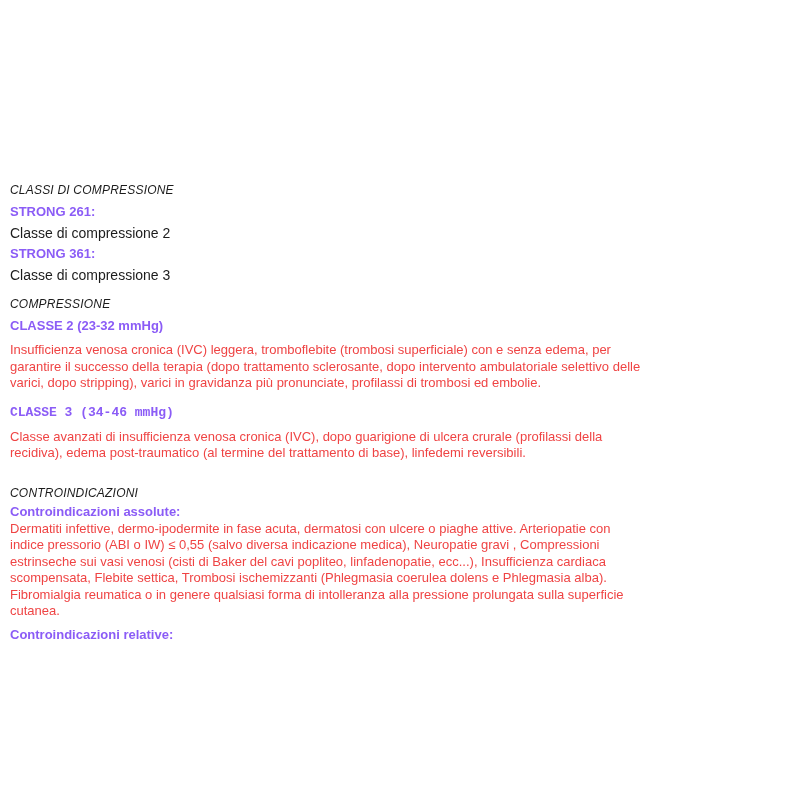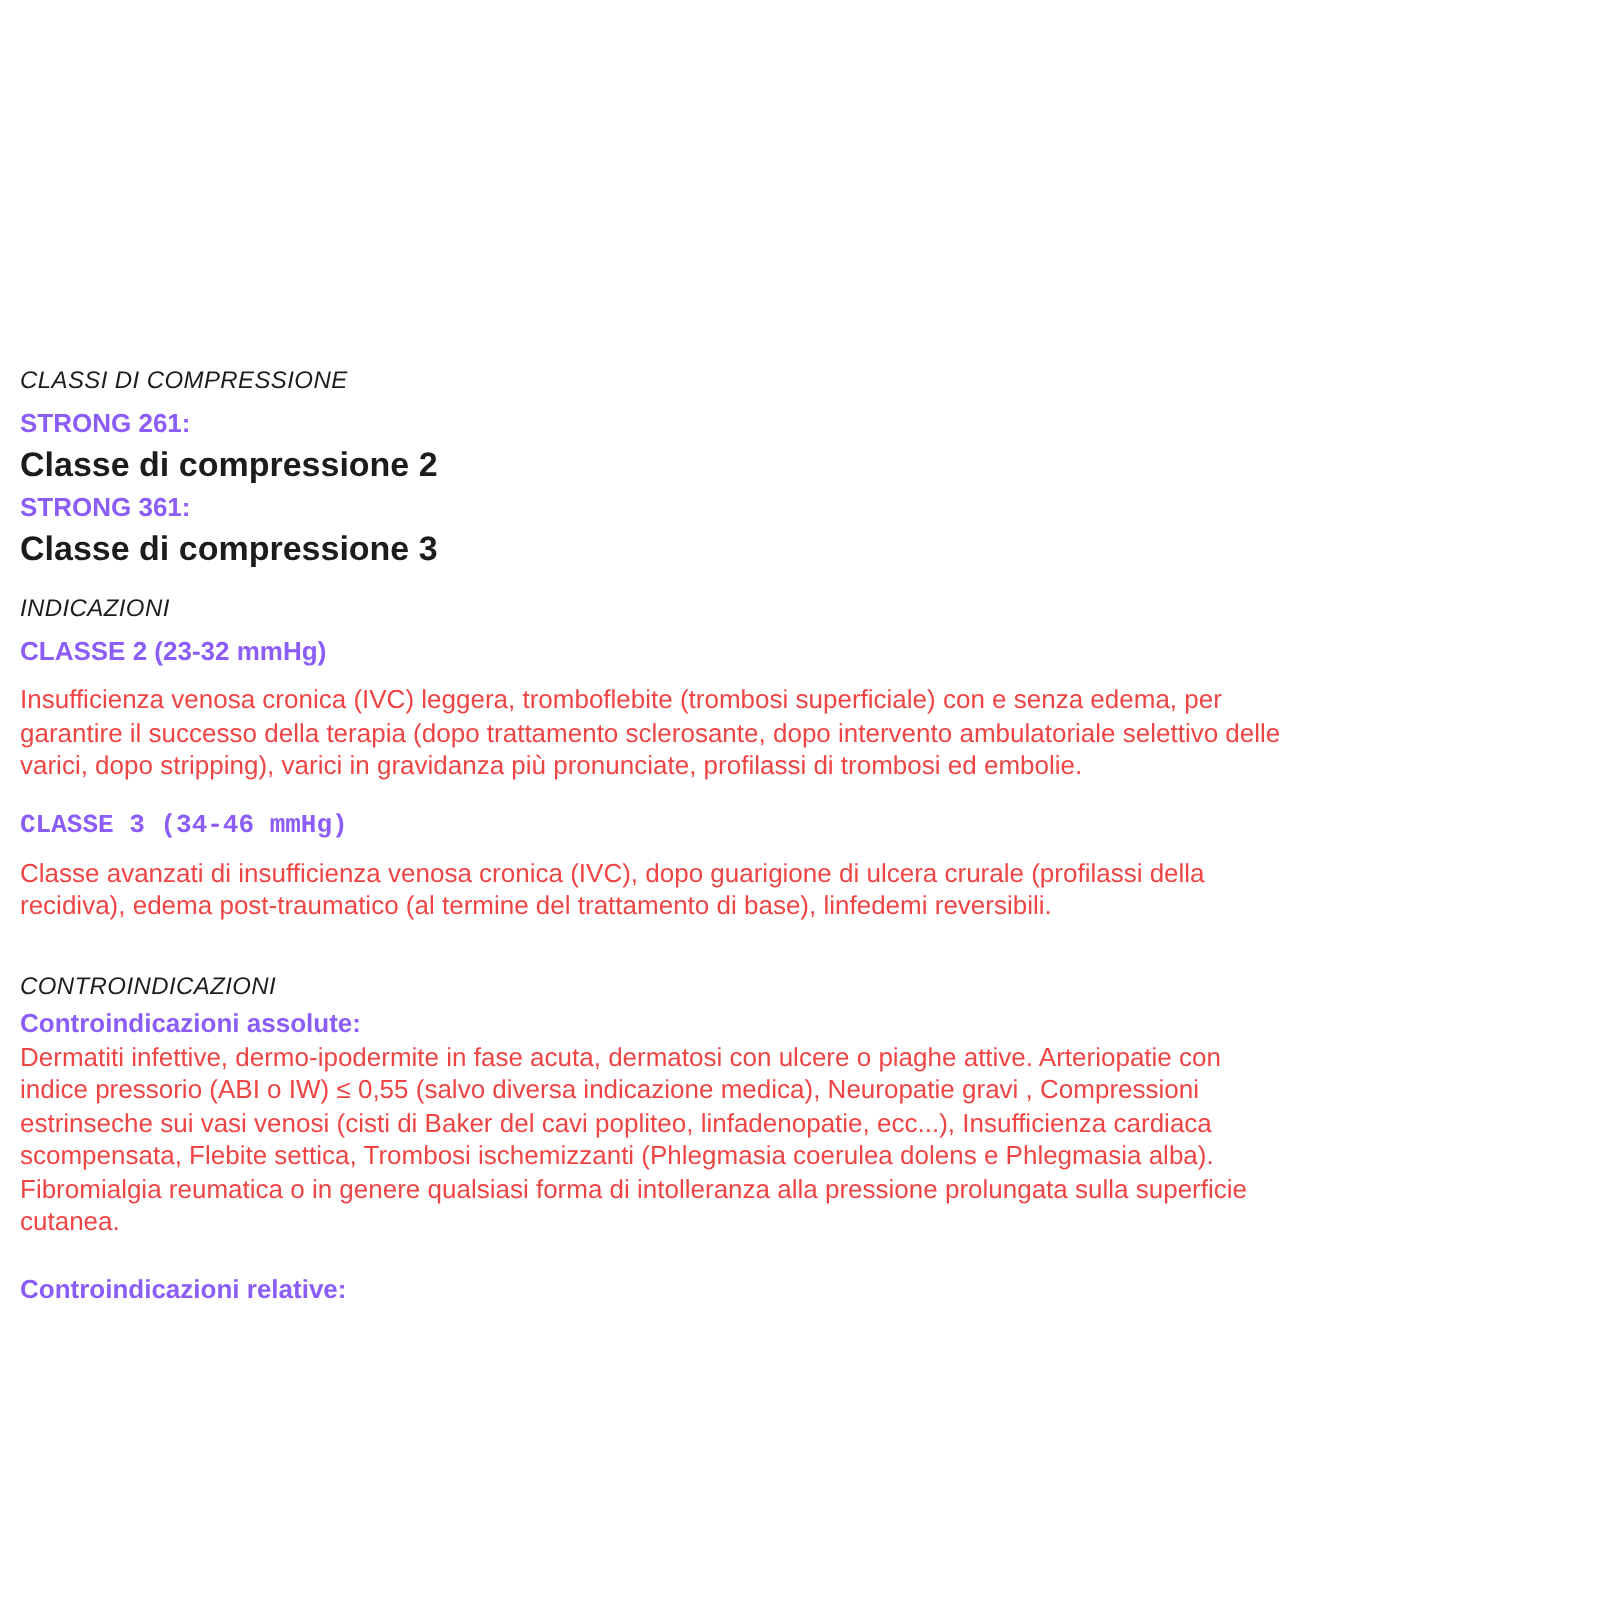--- a/index.html
+++ b/index.html
@@ -31,55 +31,54 @@
     color: #1c1c1c;
   }
   .label-bold {
     font-weight: 700;
     font-size: 13px;
     line-height: 16px;
     margin: 0 0 5px 0;
     color: #8b5cf6;
   }
   .line {
-    font-size: 17px;
+    font-size: 14px;
     line-height: 16px;
     margin: 0 0 5px 0;
-    font-weight: bold;
   }
   .para {
     font-size: 13px;
     line-height: 16.5px;
     margin: 0;
     color: #ef4444;
   }
   
   .sec-indications .h-italic { margin-top: 14px; }
   .sec-contra .h-italic { margin-top: 24px; margin-bottom: 4px; }
   .sec-indications .label-bold { margin-bottom: 8px; }
   .mb-gap-sm { margin-bottom: 1px; }
-  .mb-gap-md { margin-bottom: 17px; }
+  .mb-gap-md { margin-bottom: 7px; }
   .label-after-para { margin-top: 13px; margin-bottom: 1px; font-family: Liberation Mono, monospace; }
   .label-relative { margin-top: 3px; margin-bottom: 8px; }
 </style>
 </head>
 <body>
 
 <div class="doc">
 
   <section class="sec-compression">
     <h3 class="h-italic">CLASSI DI COMPRESSIONE</h3>
     <p class="label-bold">STRONG 261:</p>
     <p class="line">Classe di compressione 2</p>
     <p class="label-bold">STRONG 361:</p>
     <p class="line">Classe di compressione 3</p>
   </section>
 
   <section class="sec-indications">
-    <h3 class="h-italic">INDICAZIONI</h3>
+    <h3 class="h-italic">COMPRESSIONE</h3>
     <p class="label-bold">CLASSE 2 (23-32 mmHg)</p>
     <p class="para mb-gap-sm">Insufficienza venosa cronica (IVC) leggera, tromboflebite (trombosi superficiale) con e senza edema, per garantire il successo della terapia (dopo trattamento sclerosante, dopo intervento ambulatoriale selettivo delle varici, dopo stripping), varici in gravidanza più pronunciate, profilassi di trombosi ed embolie.</p>
     <p class="label-bold label-after-para">CLASSE 3 (34-46 mmHg)</p>
     <p class="para">Classe avanzati di insufficienza venosa cronica (IVC), dopo guarigione di ulcera crurale (profilassi della recidiva), edema post-traumatico (al termine del trattamento di base), linfedemi reversibili.</p>
   </section>
 
   <section class="sec-contra">
     <h3 class="h-italic">CONTROINDICAZIONI</h3>
     <p class="label-bold mb-gap-sm">Controindicazioni assolute:</p>
     <p class="para mb-gap-md">Dermatiti infettive, dermo-ipodermite in fase acuta, dermatosi con ulcere o piaghe attive. Arteriopatie con indice pressorio (ABI o IW) ≤ 0,55 (salvo diversa indicazione medica), Neuropatie gravi , Compressioni estrinseche sui vasi venosi (cisti di Baker del cavi popliteo, linfadenopatie, ecc...), Insufficienza cardiaca scompensata, Flebite settica, Trombosi ischemizzanti (Phlegmasia coerulea dolens e Phlegmasia alba). Fibromialgia reumatica o in genere qualsiasi forma di intolleranza alla pressione prolungata sulla superficie cutanea.</p>

